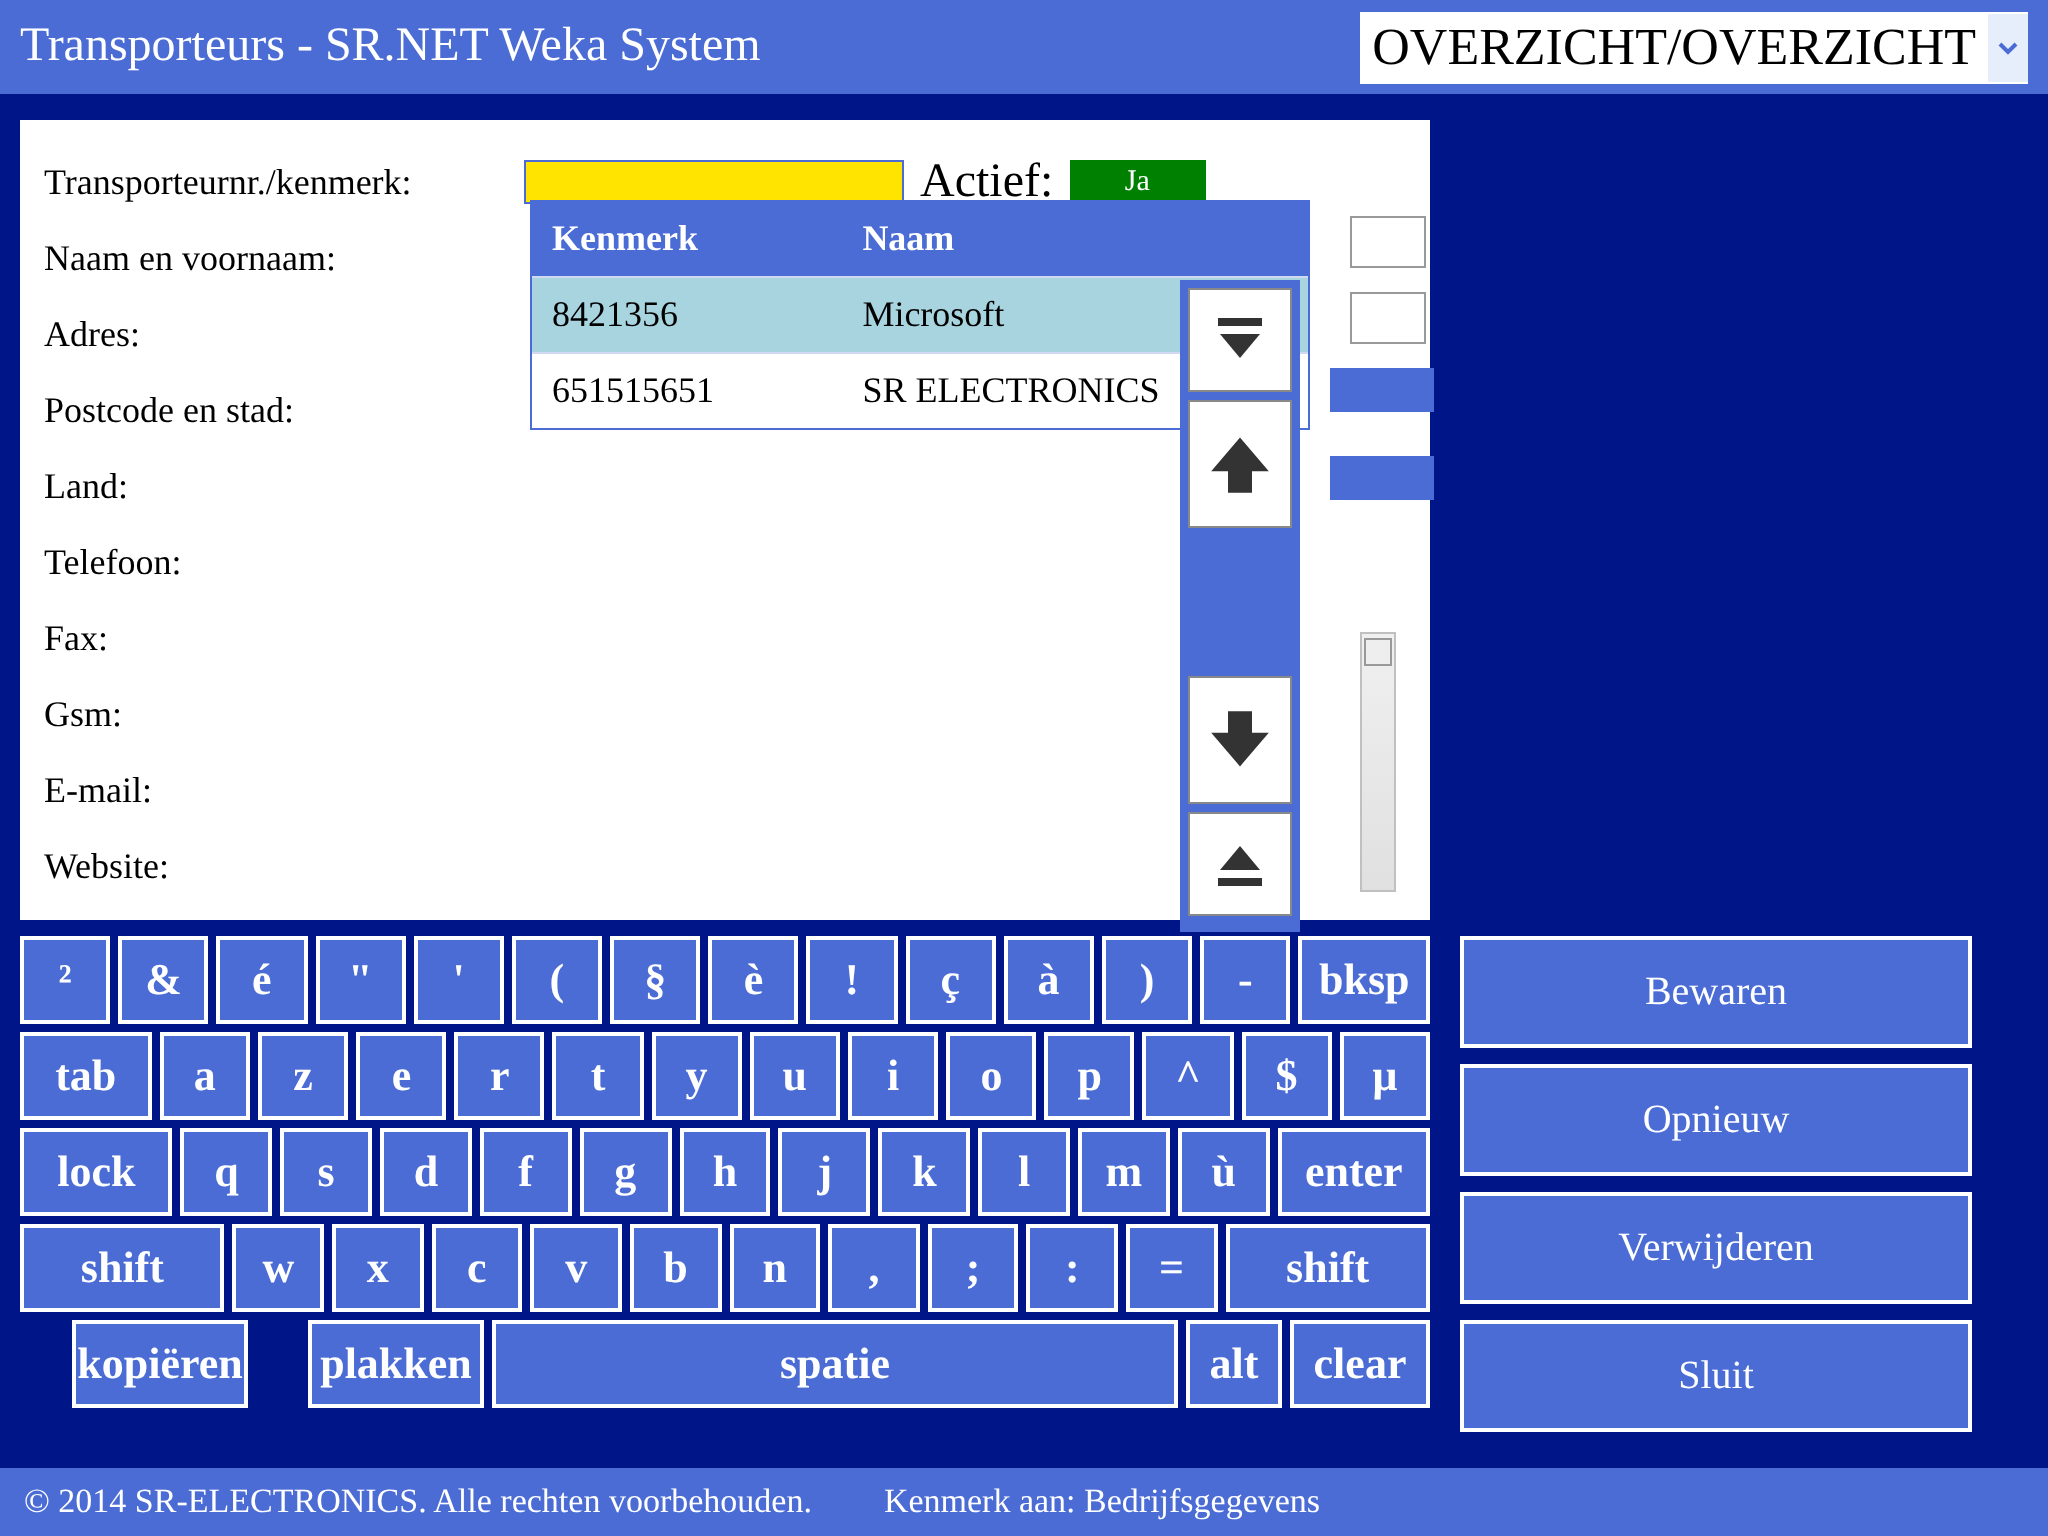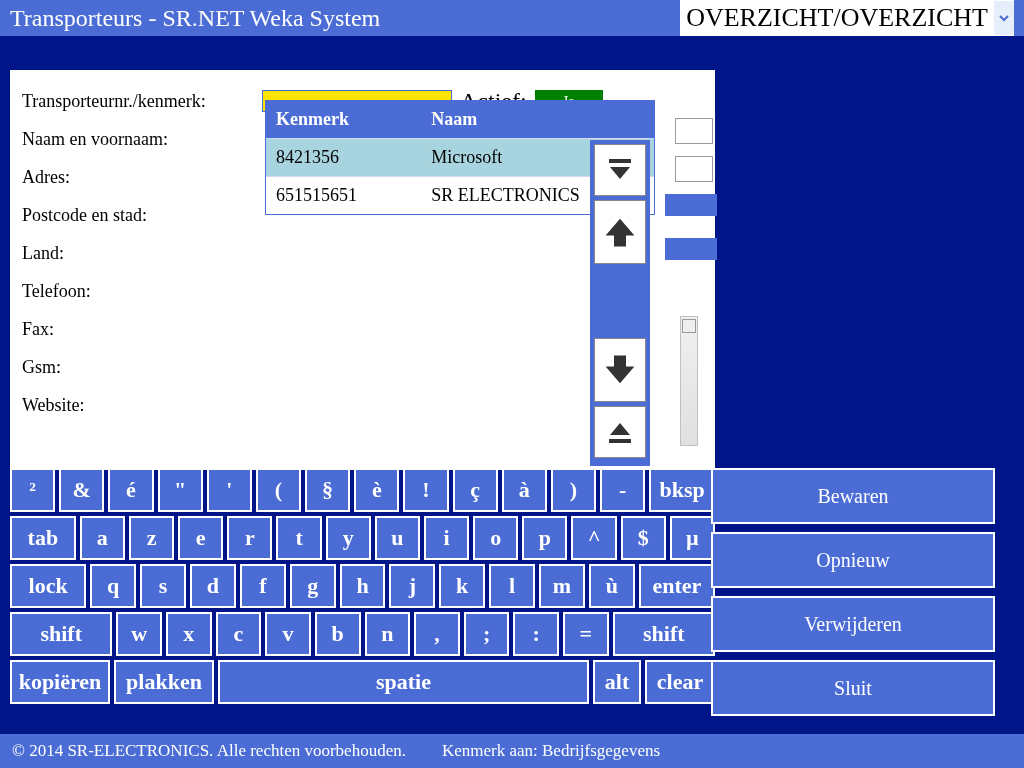--- a/index.html
+++ b/index.html
@@ -1,27 +1,27 @@
 <!DOCTYPE html>
 <html><head>
 <meta charset="utf-8">
 <style>
   * { box-sizing: border-box; margin: 0; padding: 0; font-family: "Times New Roman", serif; }
   html, body { width: 1024px; height: 768px; background: #001588; overflow: hidden; }
 
   
-  .header { height: 36px; background: #4A6CD4; display: flex; align-items: center; justify-content: space-between; padding: 0 10px; }
+  .header { height: 47px; background: #4A6CD4; display: flex; align-items: center; justify-content: space-between; padding: 0 10px; }
   .header-title { color: #fff; font-size: 24px; }
   .mode-select { display: flex; align-items: center; background: #fff; }
   .mode-select span { font-size: 26px; padding: 3px 6px; }
   .mode-select .dd { width: 20px; height: 34px; display: flex; align-items: center; justify-content: center; background: #e6eefc; }
   .mode-select .dd svg { width: 10px; height: 10px; }
 
   
-  .main { position: absolute; top: 60px; left: 10px; width: 705px; height: 400px; background: #fff; padding: 12px 12px 0 12px; margin-top: 10px; }
+  .main { position: absolute; top: 60px; left: 10px; width: 705px; height: 400px; background: #fff; padding: 12px 12px 0 12px; }
   .form-row { display: flex; align-items: center; height: 38px; }
   .form-label { width: 240px; font-size: 18px; }
   .aktief-lbl { font-size: 24px; margin-left: 200px; }
   .aktief-val { background: #008000; color: #fff; width: 68px; height: 22px; text-align: center; font-size: 15px; line-height: 22px; margin-left: 8px; }
   .tr-input { width: 190px; height: 22px; border: 1px solid #4A6CD4; background: #ffe400; }
 
   
   .side-box { position: absolute; border: 2px solid #4A6CD4; background: #fff; }
   .wbox1 { top: 48px;  left: 665px; width: 38px; height: 26px; border: 1px solid #999; }
   .wbox2 { top: 86px;  left: 665px; width: 38px; height: 26px; border: 1px solid #999; }
@@ -43,29 +43,29 @@
   
   .sbar { position: absolute; top: 316px; left: 680px; width: 18px; height: 130px; border: 1px solid #c0c0c0; background: linear-gradient(#f0f0f0,#e0e0e0); }
   .sbar::before { content:""; display:block; width:12px; height:12px; margin:2px auto; border:1px solid #999; background:#eee;}
 
   
   .kbd { position: absolute; top: 468px; left: 10px; width: 705px; }
   .krow { display: flex; gap: 4px; margin-bottom: 4px; }
   .key { background: #4A6CD4; color: #fff; font-size: 22px; font-weight: bold; border: 2px solid #fff; display: flex; align-items: center; justify-content: center; height: 44px; }
   .kw { width: 48px; }
   .kwide { width: 70px; }
-  .kxl { width: 100px; }
+  .kxl { width: 88px; margin-left: 26px; }
   .ktab { width: 70px; }
   .klock { width: 80px; }
   .kenter { width: 80px; }
   .kshift { width: 108px; }
   .kspace { flex: 1; }
 
   
-  .actions { position: absolute; top: 468px; left: 711px; width: 284px; }
+  .actions { position: absolute; top: 468px; left: 730px; width: 256px; }
   .actbtn { background: #4A6CD4; color: #fff; font-size: 20px; border: 2px solid #fff; height: 56px; display: flex; align-items: center; justify-content: center; margin-bottom: 8px; }
 
   
   .footer { position: absolute; bottom: 0; left: 0; right: 0; height: 34px; background: #4A6CD4; color: #fff; font-size: 17px; display: flex; align-items: center; padding-left: 12px; gap: 36px; }
 </style>
 </head>
 <body>
 
 <div class="header">
   <div class="header-title">Transporteurs - SR.NET Weka System</div>
@@ -99,20 +99,23 @@
       <div class="form-label">Land:</div>
     </div>
   <div class="form-row">
       <div class="form-label">Telefoon:</div>
     </div>
   <div class="form-row">
       <div class="form-label">Fax:</div>
     </div>
   <div class="form-row">
       <div class="form-label">Gsm:</div>
+    </div>
+  <div class="form-row">
+      <div class="form-label">E-mail:</div>
     </div>
   <div class="form-row">
       <div class="form-label">Website:</div>
     </div>
 
   <div class="side-box wbox1"></div>
   <div class="side-box wbox2"></div>
   <div class="side-box bbox1"></div>
   <div class="side-box bbox2"></div>
 </div>

